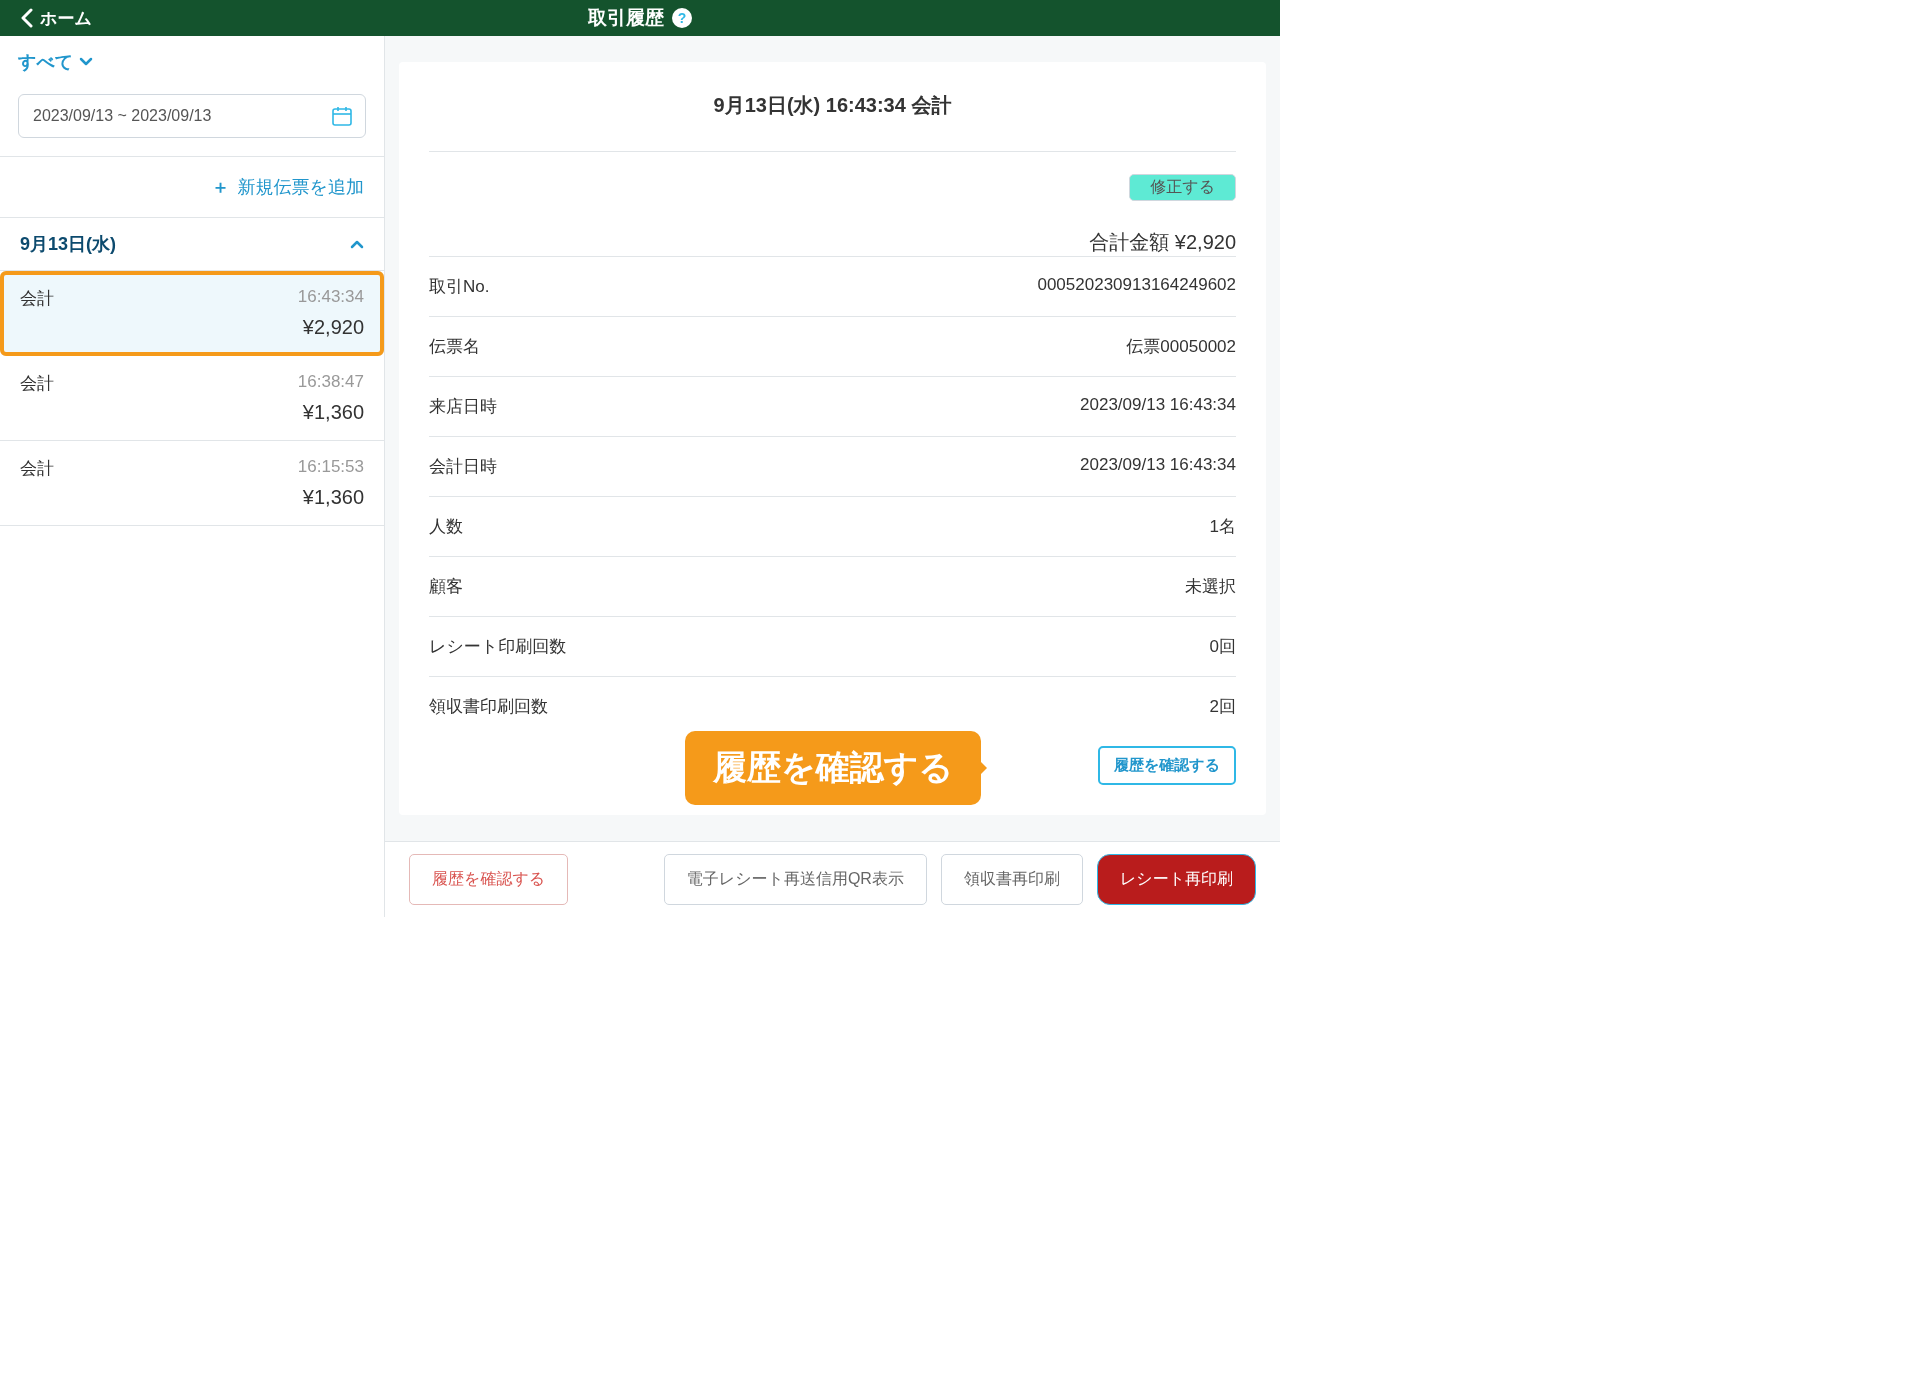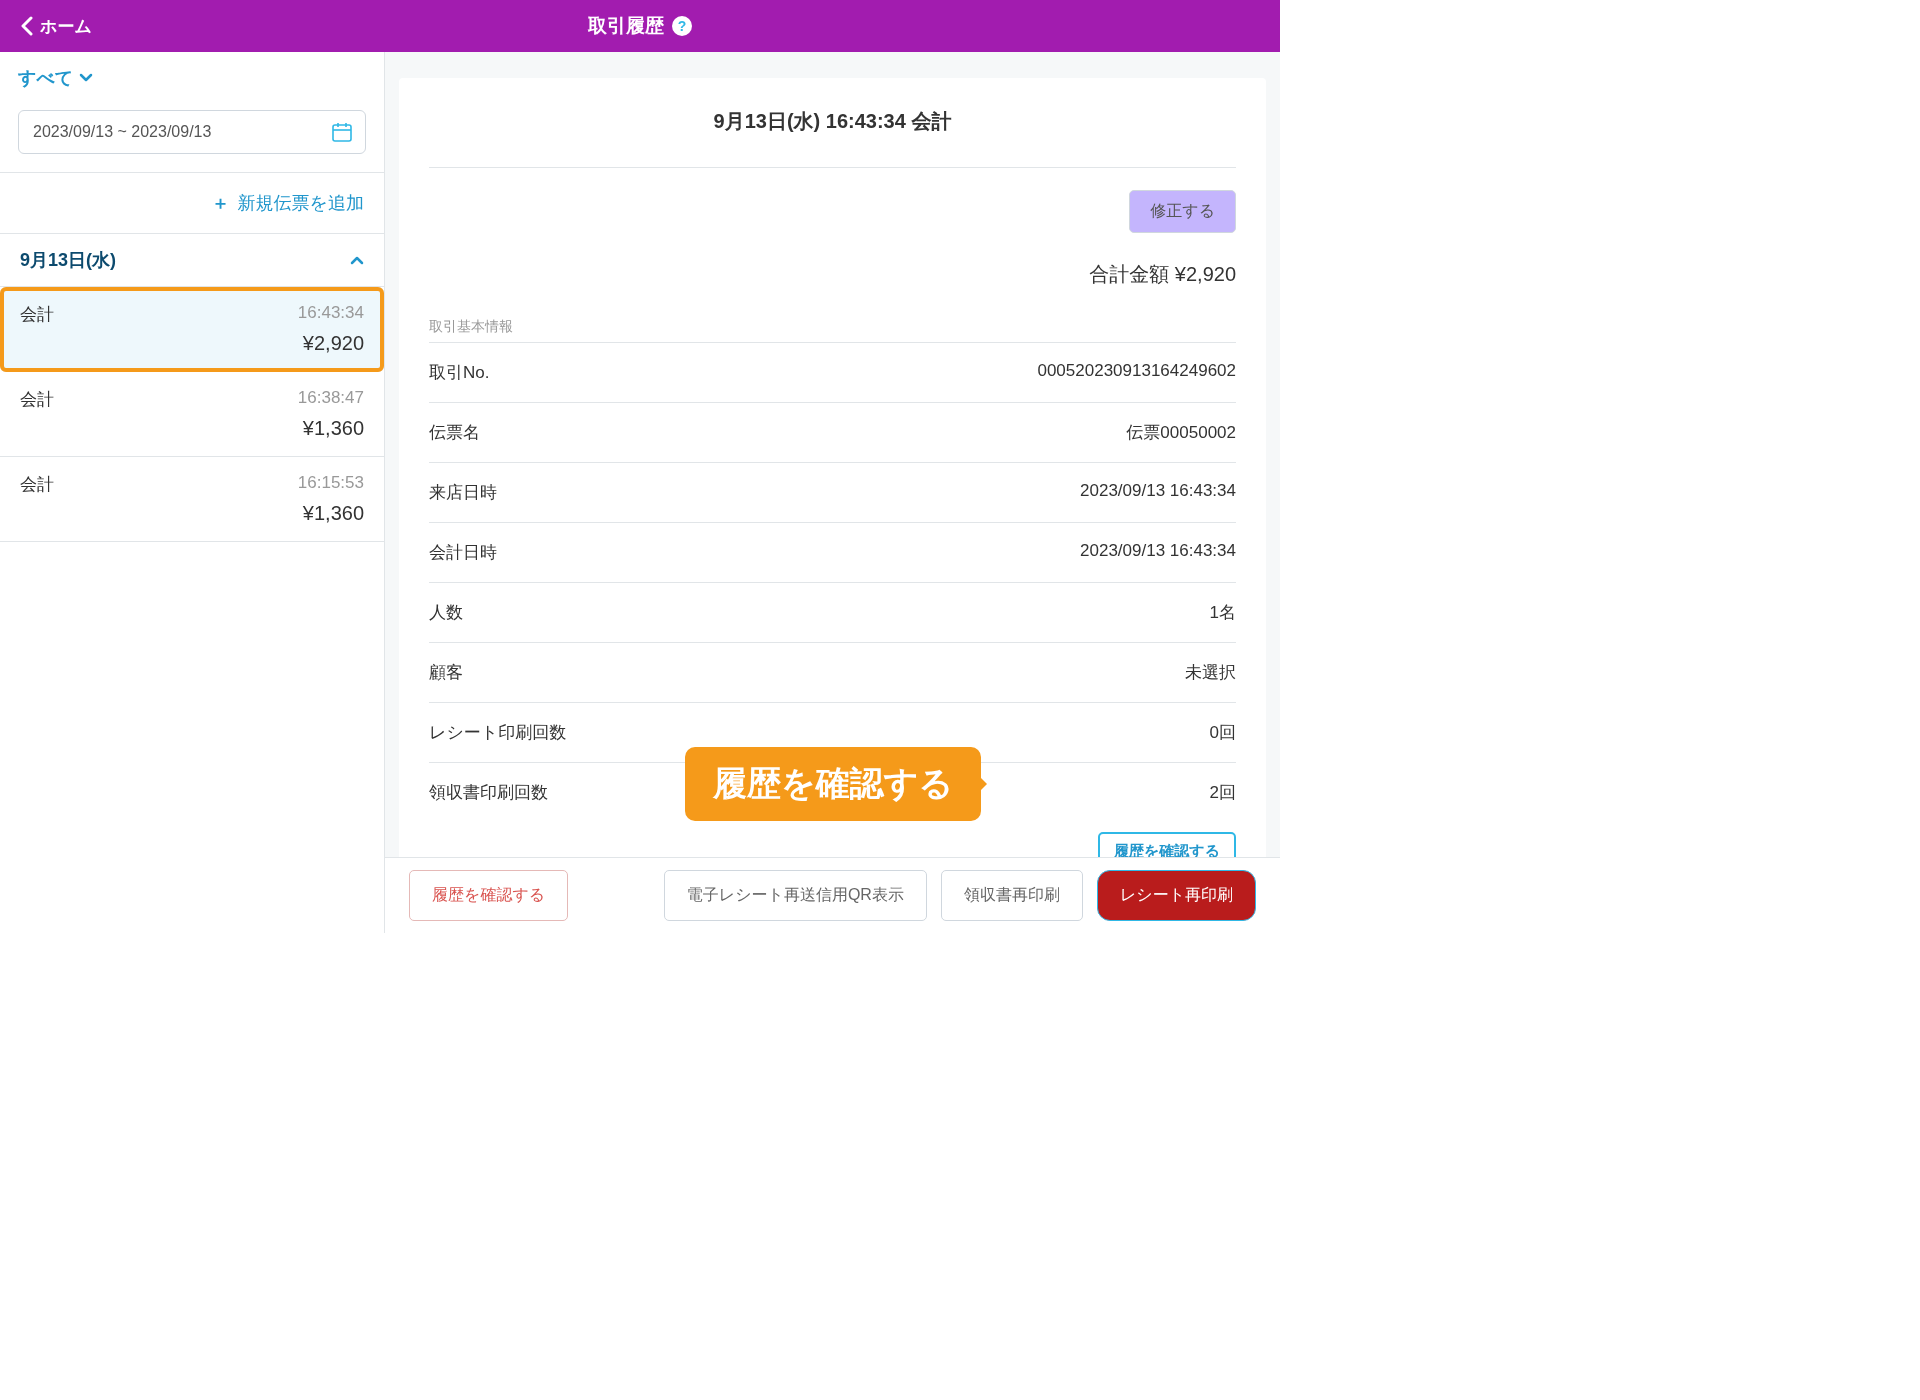--- a/index.html
+++ b/index.html
@@ -1,18 +1,18 @@
 <!DOCTYPE html>
 <html><head>
 <meta charset="utf-8">
 <style>
   * { box-sizing: border-box; margin: 0; padding: 0; }
   body { font-family: -apple-system, "Hiragino Sans", sans-serif; background: #fff; color: #333; height: 933px; width: 1280px; overflow: hidden; }
 
-  .header { height: 52px; background: #a21caf; color: #fff; display: flex; align-items: center; position: relative; }
+  .header { height: 36px; background: #14532d; color: #fff; display: flex; align-items: center; position: relative; }
   .back { display: flex; align-items: center; padding: 0 20px; cursor: pointer; font-size: 17px; font-weight: 600; }
   .back svg { margin-right: 6px; }
   .title-wrap { position: absolute; left: 50%; transform: translateX(-50%); display: flex; align-items: center; gap: 8px; }
   .title { font-size: 19px; font-weight: 700; }
   .help-icon { width: 20px; height: 20px; border-radius: 50%; background: #fff; color: #2fb8e6; font-weight: 700; display: flex; align-items: center; justify-content: center; font-size: 14px; cursor: pointer; }
 
   .body { display: flex; height: calc(100% - 52px); }
 
   .sidebar { width: 385px; border-right: 1px solid #e1e5e8; display: flex; flex-direction: column; }
   .sidebar-top { padding: 14px 18px 18px; border-bottom: 1px solid #e1e5e8; }
@@ -30,21 +30,21 @@
   .tx-row1 .type { color: #333; }
   .tx-row1 .time { color: #999; }
   .tx-amt { text-align: right; font-size: 20px; color: #333; margin-top: 6px; }
 
   .main { flex: 1; position: relative; display: flex; flex-direction: column; overflow: hidden; background: #f6f8f9; }
   .detail-scroll { flex: 1; overflow-y: auto; padding: 26px 0 20px; }
   .detail-inner { background: #fff; margin: 0 14px; border-radius: 4px; padding: 0 30px 30px; }
   .d-title { text-align: center; font-size: 20px; font-weight: 600; padding: 30px 0 10px; color: #333; }
   .divider { border: none; border-top: 1px solid #e1e5e8; margin: 22px 0; }
   .modify-row { text-align: right; }
-  .modify-btn { display: inline-block; background: #c4b5fd; border: 1px solid #d0d7de; border-radius: 5px; padding: 10px 20px; font-size: 16px; color: #555; cursor: pointer; }
+  .modify-btn { display: inline-block; background: #5eead4; border: 1px solid #d0d7de; border-radius: 5px; padding: 2px 20px; font-size: 16px; color: #555; cursor: pointer; }
   .total { text-align: right; font-size: 20px; color: #333; margin-top: 28px; }
   .section-label { font-size: 14px; color: #999; margin-top: 30px; margin-bottom: 6px; }
   .info-row { display: flex; justify-content: space-between; padding: 18px 0; border-top: 1px solid #e1e5e8; font-size: 17px; }
   .info-row .k { color: #333; }
   .info-row .v { color: #333; }
 
   .confirm-btn { display: inline-block; border: 2px solid #2fb8e6; color: #2196cc; border-radius: 5px; padding: 8px 14px; font-size: 15px; font-weight: 600; cursor: pointer; }
 
   .callout { position: absolute; top: 695px; left: 300px; background: #f59a1a; color: #fff; font-size: 34px; font-weight: 700; padding: 14px 28px; border-radius: 10px; display: flex; align-items: center; }
   .callout::after { content: ""; position: absolute; right: -20px; top: 50%; transform: translateY(-50%); border: 14px solid transparent; border-left-color: #f59a1a; }
@@ -125,21 +125,20 @@
 
   <div class="main">
     <div class="detail-scroll">
       <div class="detail-inner">
         <div class="d-title">9月13日(水) 16:43:34 会計</div>
         <hr class="divider">
         <div class="modify-row"><span class="modify-btn">修正する</span></div>
         <div class="total">
           <span>合計金額</span> <span>¥2,920</span>
         </div>
-        <div class="section-label">取引基本情報</div>
 
         <div class="info-row">
             <span class="k">取引No.</span>
             <span class="v">000520230913164249602</span>
           </div>
         <div class="info-row">
             <span class="k">伝票名</span>
             <span class="v">伝票00050002</span>
           </div>
         <div class="info-row">

